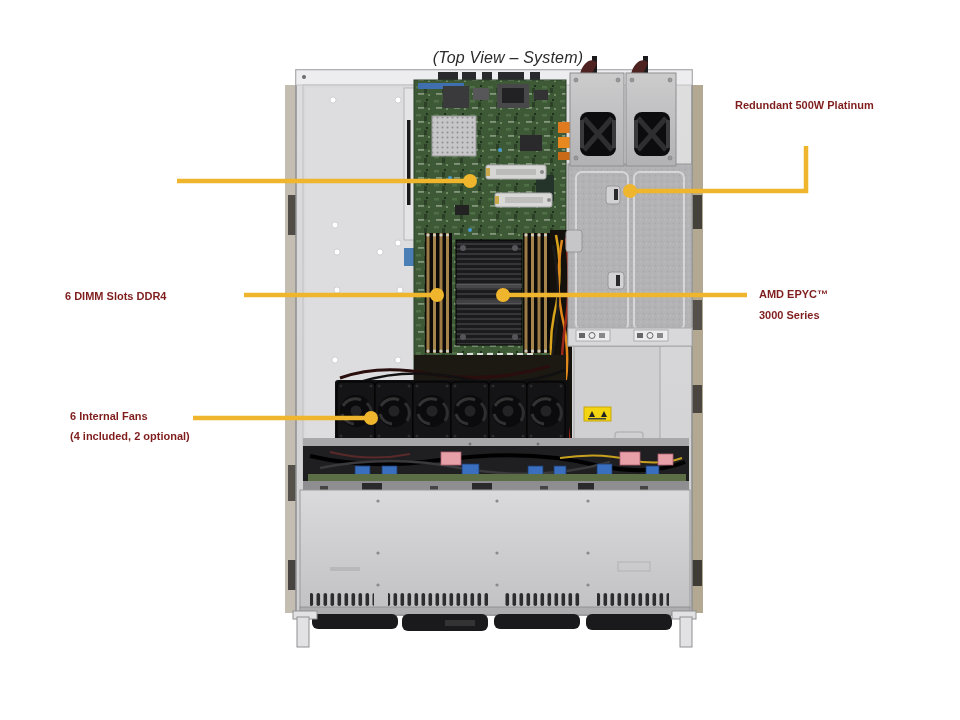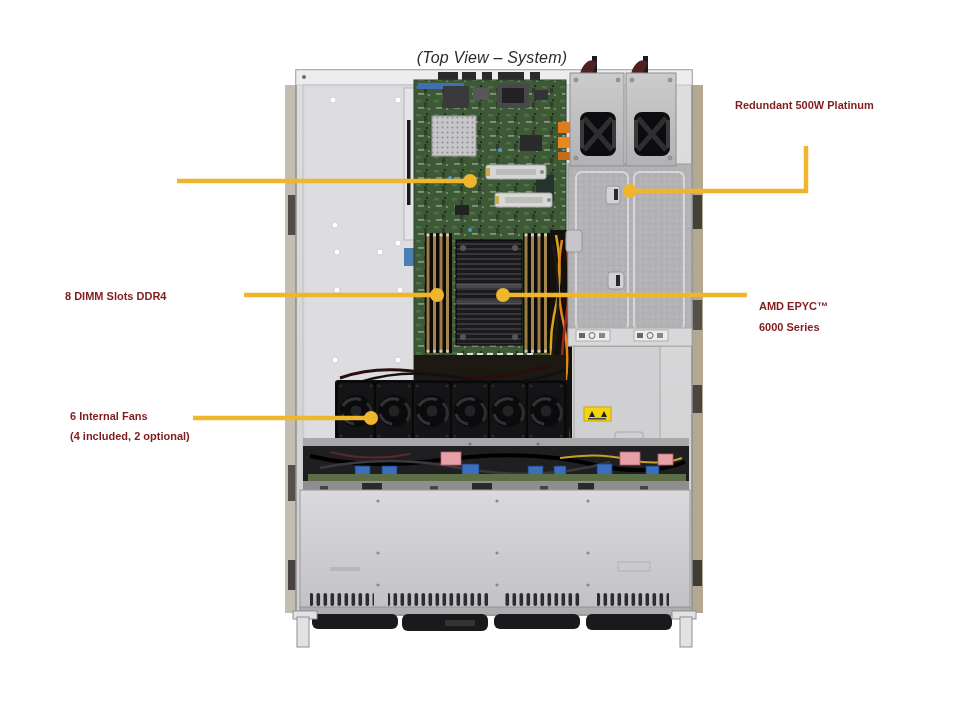--- a/index.html
+++ b/index.html
@@ -1,25 +1,25 @@
 <!DOCTYPE html>
 <html><head>
 <meta charset="utf-8">
 <style>
   html,body{margin:0;padding:0;background:#ffffff;}
   .stage{position:relative;width:960px;height:720px;background:#fff;overflow:hidden;
          font-family:"Liberation Sans", sans-serif;}
   .stage svg{position:absolute;left:0;top:0;}
-  .diagram-title{position:absolute;left:402px;top:49px;width:180px;
+  .diagram-title{position:absolute;left:418px;top:49px;width:180px;
     font-size:16px;font-style:italic;color:#2b2b2b;letter-spacing:.2px;text-align:center;}
   .callout-label{position:absolute;font-size:11px;line-height:20px;color:#7f1d1d;white-space:nowrap;font-weight:bold;}
   .lbl-psu{left:735px;top:95px;}
   .lbl-m2{left:65px;top:160px;}
   .lbl-dimm{left:65px;top:286px;}
-  .lbl-cpu{left:759px;top:284px;line-height:21px;margin-top:12px;}
+  .lbl-cpu{left:759px;top:284px;line-height:21px;}
   .lbl-fans{left:70px;top:406px;}
 </style>
 </head>
 <body>
 
 <div class="stage">
 
 <svg width="960" height="720" viewBox="0 0 960 720">
   <defs>
     <linearGradient id="chG" x1="0" y1="0" x2="0" y2="1">
@@ -385,26 +385,26 @@
 </svg>
 
 <div class="diagram-title">(Top View – System)</div>
 
 <div class="callout-label lbl-psu">
   <div>Redundant 500W Platinum</div>
 </div>
 
 
 <div class="callout-label lbl-dimm">
-  <div>8 DIMM Slots DDR4</div>
+  <div>6 DIMM Slots DDR4</div>
 </div>
 
 <div class="callout-label lbl-cpu">
   <div>AMD EPYC™</div>
-  <div>6000 Series</div>
+  <div>3000 Series</div>
 </div>
 
 <div class="callout-label lbl-fans">
   <div>6 Internal Fans</div>
   <div>(4 included, 2 optional)</div>
 </div>
 
 </div>
 
 </body></html>

